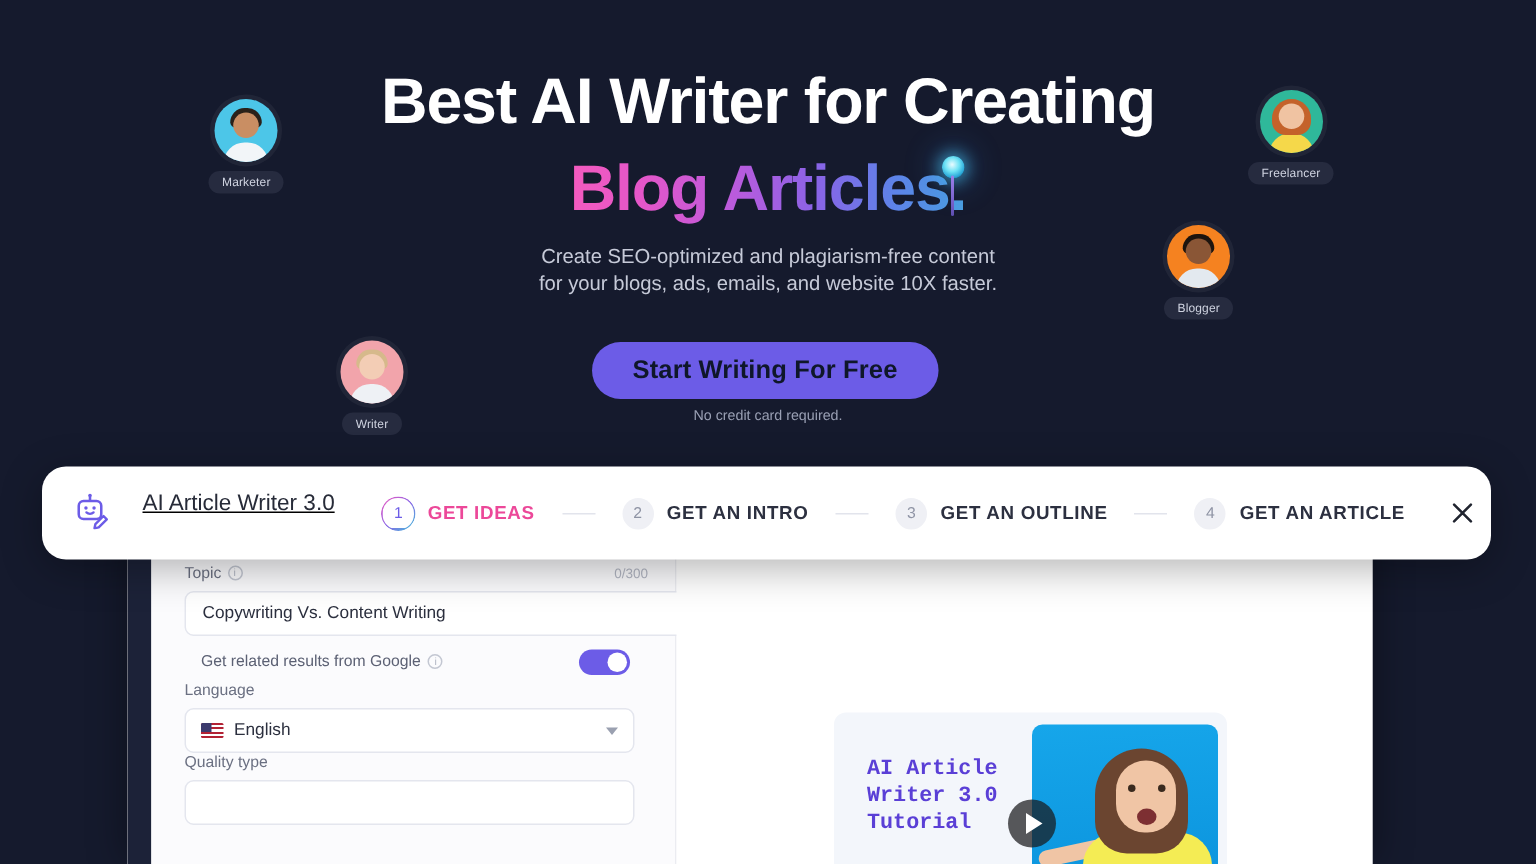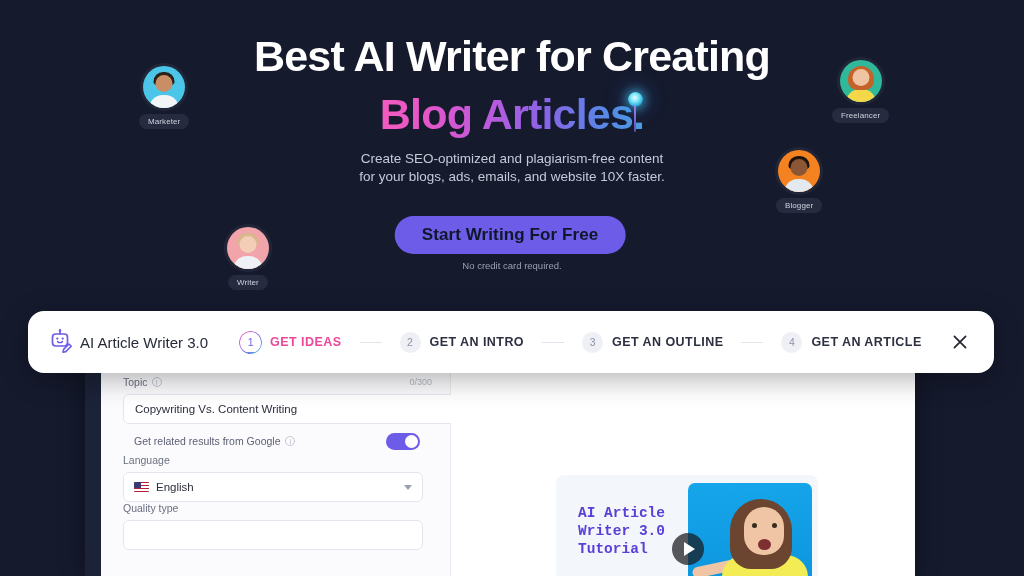--- a/index.html
+++ b/index.html
@@ -16,21 +16,21 @@
     position: relative;
     width: 1024px;
     height: 576px;
     background: #151a2d;
     overflow: hidden;
   }
 
   
   .hero {
     position: absolute;
-    top: 4px; left: 0;
+    top: 16px; left: 0;
     width: 1020px;
     height: 310px;
     text-align: center;
   }
 
   .hero-line1 {
     position: absolute;
     top: 28px; left: 0; width: 1024px;
     font-size: 43px;
     font-weight: bold;
@@ -410,23 +410,24 @@
     background: #ffffff;
     border-radius: 16px;
     display: flex;
     align-items: center;
     padding: 0 24px 0 20px;
     box-shadow: 0 6px 28px rgba(0,0,0,0.30);
     z-index: 20;
   }
   .brand {
     display: flex;
-    align-items: center;
-    gap: 6px;
+    align-items: flex-start;
+    gap: 21px;
     margin-right: 32px;
+    text-decoration: underline;
   }
   .brand-name {
     font-size: 15px;
     color: #272b38;
     white-space: nowrap;
   }
   .steps {
     display: flex;
     align-items: center;
     flex: 1;

